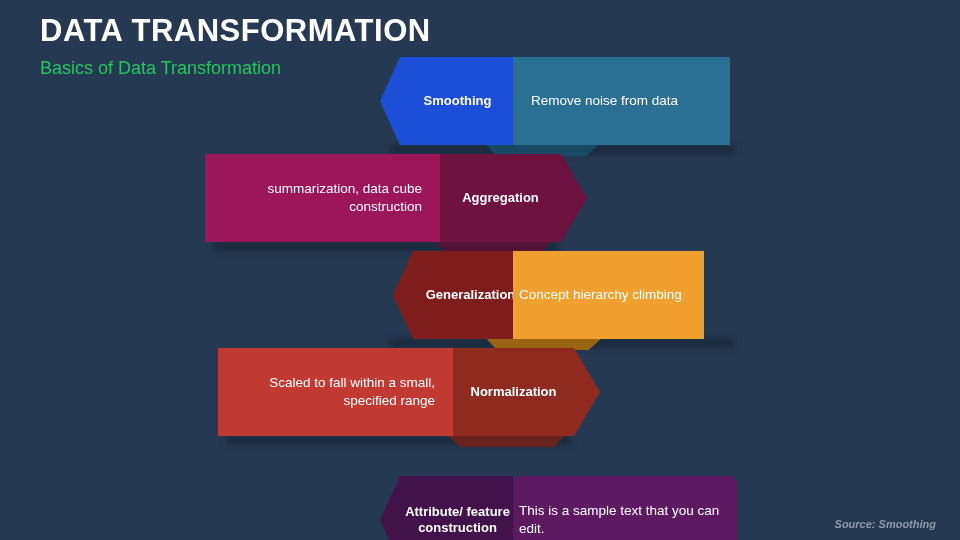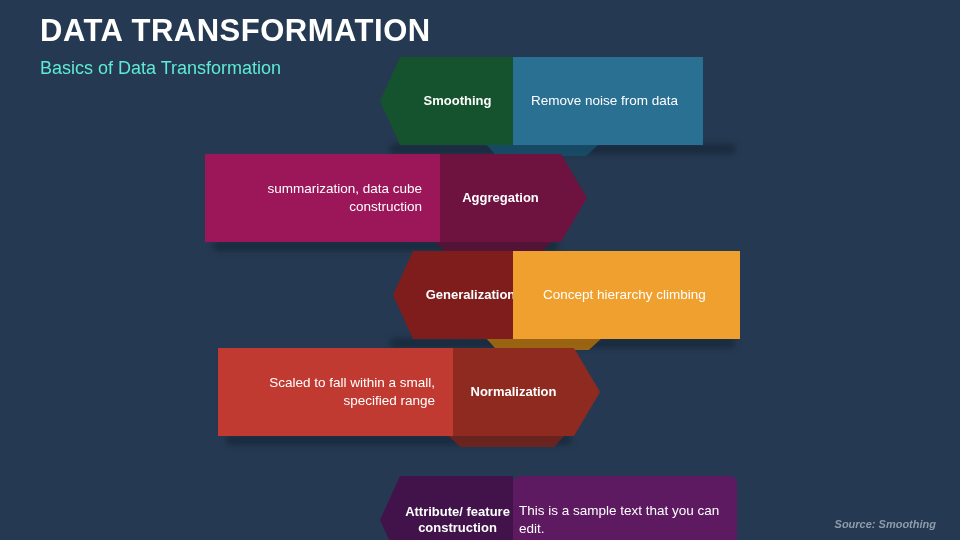--- a/index.html
+++ b/index.html
@@ -26,21 +26,21 @@
     font-size: 31px;
     font-weight: bold;
     color: #ffffff;
     letter-spacing: 0.5px;
     line-height: 1.1;
     margin: 0;
     white-space: nowrap;
   }
   .slide-subtitle {
     font-size: 18px;
-    color: #5eead4;
+    color: #22c55e;
     margin: 10px 0 0 0;
     font-weight: normal;
   }
 
   
   .diagram {
     position: absolute;
     left: 0;
     top: 0;
     width: 960px;
@@ -140,24 +140,24 @@
 <div class="header">
   <h1 class="slide-title">DATA TRANSFORMATION</h1>
   <p class="slide-subtitle">Basics of Data Transformation</p>
 </div>
 
 <div class="diagram">
 
   <div class="row" style="left:380px; top:57px; width:360px;">
     <div class="rowshadow" style="left:10px; width:345px;"></div>
     <div class="fold left-side" style="left:105px; width:115px; background:#184f6b;"></div>
-    <div class="chev point-left" style="left:0px; width:133px; background:#14532d;">
+    <div class="chev point-left" style="left:0px; width:133px; background:#1d4ed8;">
       <span>Smoothing</span>
     </div>
-    <div class="desc align-left" style="left:133px; width:190px; background:#2a7093; padding:0 18px;">
+    <div class="desc align-left" style="left:133px; width:217px; background:#2a7093; padding:0 18px;">
       <span class="desc-text">Remove noise from data</span>
     </div>
   </div>
 
   <div class="row" style="left:205px; top:154px; width:360px;">
     <div class="rowshadow" style="left:8px; width:345px;"></div>
     <div class="fold right-side" style="left:228px; width:120px; background:#5c0f35;"></div>
     <div class="desc align-right" style="left:0px; width:235px; background:#9c175a; padding:0 18px;">
       <span class="desc-text">summarization, data cube construction</span>
     </div>
@@ -165,21 +165,21 @@
       <span>Aggregation</span>
     </div>
   </div>
 
   <div class="row" style="left:380px; top:251px; width:360px;">
     <div class="rowshadow" style="left:10px; width:345px;"></div>
     <div class="fold left-side" style="left:105px; width:118px; background:#b06f0a;"></div>
     <div class="chev point-left" style="left:13px; width:133px; background:#7f1d1d;">
       <span>Generalization</span>
     </div>
-    <div class="desc align-left" style="left:133px; width:227px; background:#f0a02e; padding:0 30px;">
+    <div class="desc align-left" style="left:133px; width:191px; background:#f0a02e; padding:0 6px;">
       <span class="desc-text">Concept hierarchy climbing</span>
     </div>
   </div>
 
   <div class="row" style="left:218px; top:348px; width:360px;">
     <div class="rowshadow" style="left:8px; width:345px;"></div>
     <div class="fold right-side" style="left:228px; width:120px; background:#782219;"></div>
     <div class="desc align-right" style="left:0px; width:235px; background:#c13a31; padding:12px 18px;">
       <span class="desc-text">Scaled to fall within a small, specified range</span>
     </div>

